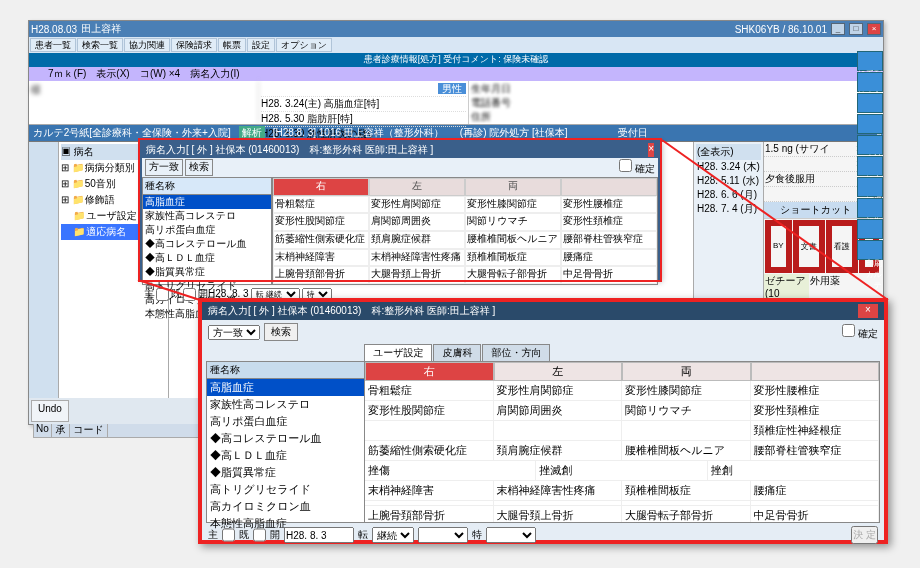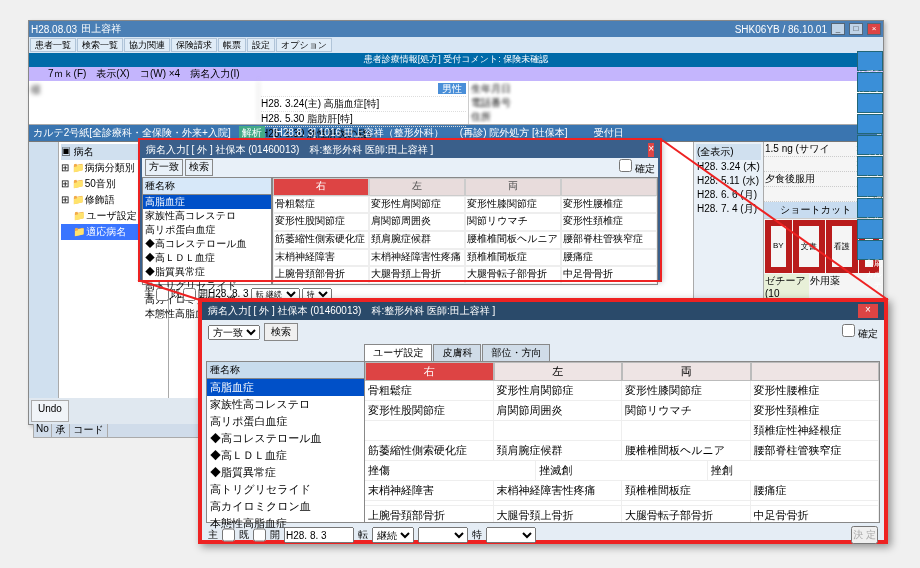--- a/index.html
+++ b/index.html
@@ -125,21 +125,21 @@
       <div>電話番号</div>
       <div>住所</div>
     </div>
   </div>
   <div class="karte-tab">
     <span>カルテ2号紙[全診療科・全保険・外来+入院]</span>
     <span class="kb">解析</span>
     <span>[H28.8. 3] 1016 田上容祥（整形外科）</span>
     <div class="spacer"></div>
     <span>(再診) 院外処方 [社保本]</span>
-    <span style="margin-left:18px">受付日</span>
+    <span style="margin-left:42px">受付日</span>
   </div>
   <div class="body-area">
     <div class="left-col"></div>
     <div class="tree">
       <div style="background:#d0e0ef">▣ <span>病名</span></div>
       <div> ⊞ <span class="ic">📁</span><span>病病分類別</span></div>
       <div> ⊞ <span class="ic">📁</span><span>50音別</span></div>
       <div> ⊞ <span class="ic">📁</span><span>修飾語</span></div>
       <div>　 <span class="ic">📁</span><span>ユーザ設定</span></div>
       <div class="sel">　 <span>📁</span><span>適応病名</span></div>

